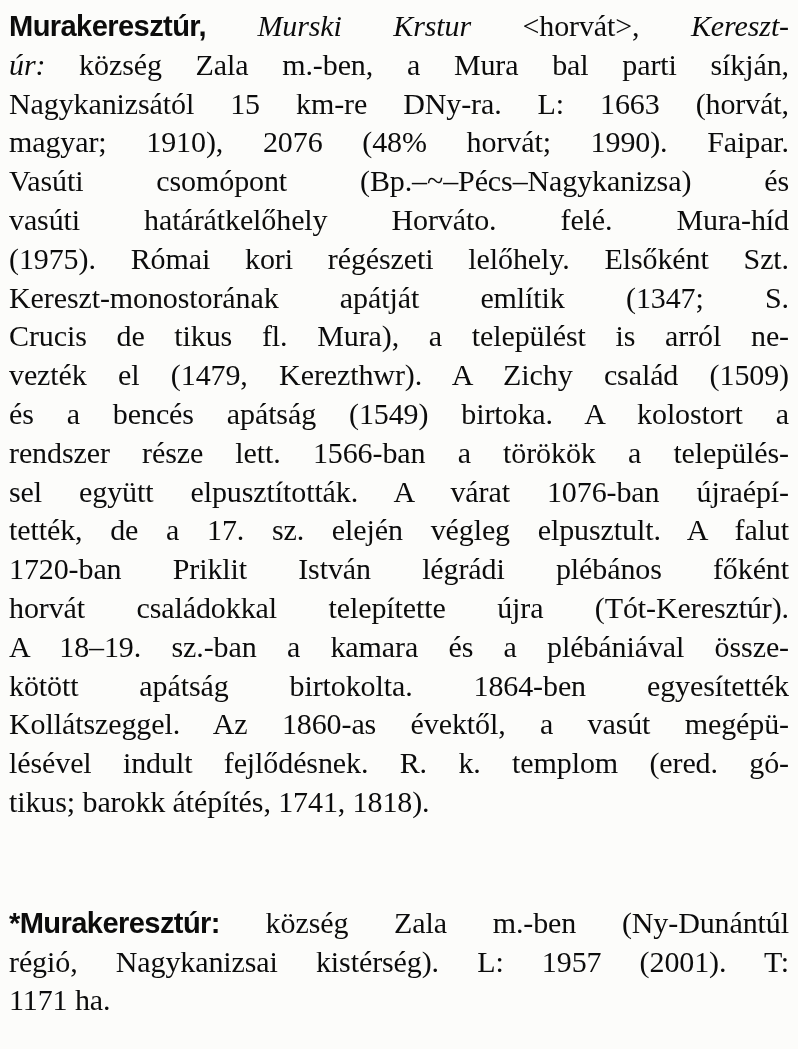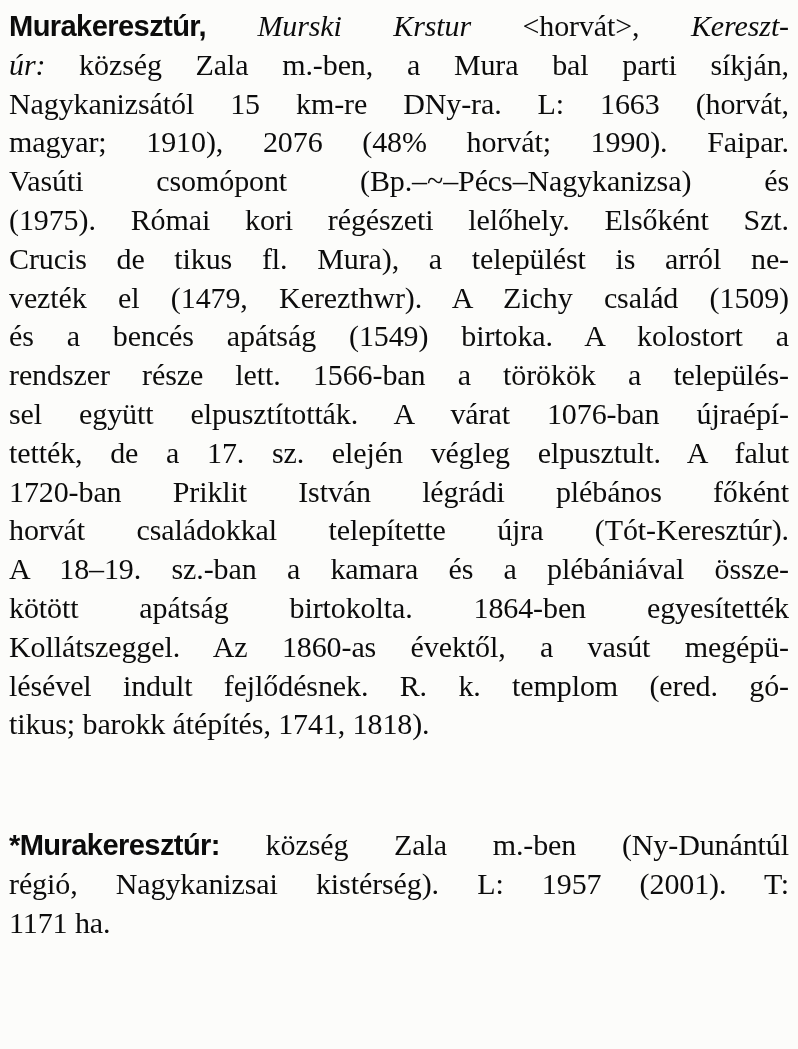--- a/index.html
+++ b/index.html
@@ -53,21 +53,23 @@
 </head>
 <body style="background: rgb(252, 252, 250); color: rgb(12, 12, 12);">
 
 <div class="page">
   <div class="entry entry-primary">
       <div class="text-line"><span class="seg-headword">Murakeresztúr,</span><span class="seg-plain"> </span><span class="seg-italic">Murski Krstur</span><span class="seg-plain"> &lt;horvát&gt;, </span><span class="seg-italic">Kereszt-</span></div>
       <div class="text-line"><span class="seg-italic">úr:</span><span class="seg-plain"> község Zala m.-ben, a Mura bal parti síkján,</span></div>
       <div class="text-line"><span class="seg-plain">Nagykanizsától 15 km-re DNy-ra. L: 1663 (horvát,</span></div>
       <div class="text-line"><span class="seg-plain">magyar; 1910), 2076 (48% horvát; 1990). Faipar.</span></div>
       <div class="text-line"><span class="seg-plain">Vasúti csomópont (Bp.–~–Pécs–Nagykanizsa) és</span></div>
+      <div class="text-line"><span class="seg-plain">vasúti határátkelőhely Horváto. felé. Mura-híd</span></div>
       <div class="text-line"><span class="seg-plain">(1975). Római kori régészeti lelőhely. Elsőként Szt.</span></div>
+      <div class="text-line"><span class="seg-plain">Kereszt-monostorának apátját említik (1347; S.</span></div>
       <div class="text-line"><span class="seg-plain">Crucis de tikus fl. Mura), a települést is arról ne-</span></div>
       <div class="text-line"><span class="seg-plain">vezték el (1479, Kerezthwr). A Zichy család (1509)</span></div>
       <div class="text-line"><span class="seg-plain">és a bencés apátság (1549) birtoka. A kolostort a</span></div>
       <div class="text-line"><span class="seg-plain">rendszer része lett. 1566-ban a törökök a település-</span></div>
       <div class="text-line"><span class="seg-plain">sel együtt elpusztították. A várat 1076-ban újraépí-</span></div>
       <div class="text-line"><span class="seg-plain">tették, de a 17. sz. elején végleg elpusztult. A falut</span></div>
       <div class="text-line"><span class="seg-plain">1720-ban Priklit István légrádi plébános főként</span></div>
       <div class="text-line"><span class="seg-plain">horvát családokkal telepítette újra (Tót-Keresztúr).</span></div>
       <div class="text-line"><span class="seg-plain">A 18–19. sz.-ban a kamara és a plébániával össze-</span></div>
       <div class="text-line"><span class="seg-plain">kötött apátság birtokolta. 1864-ben egyesítették</span></div>

